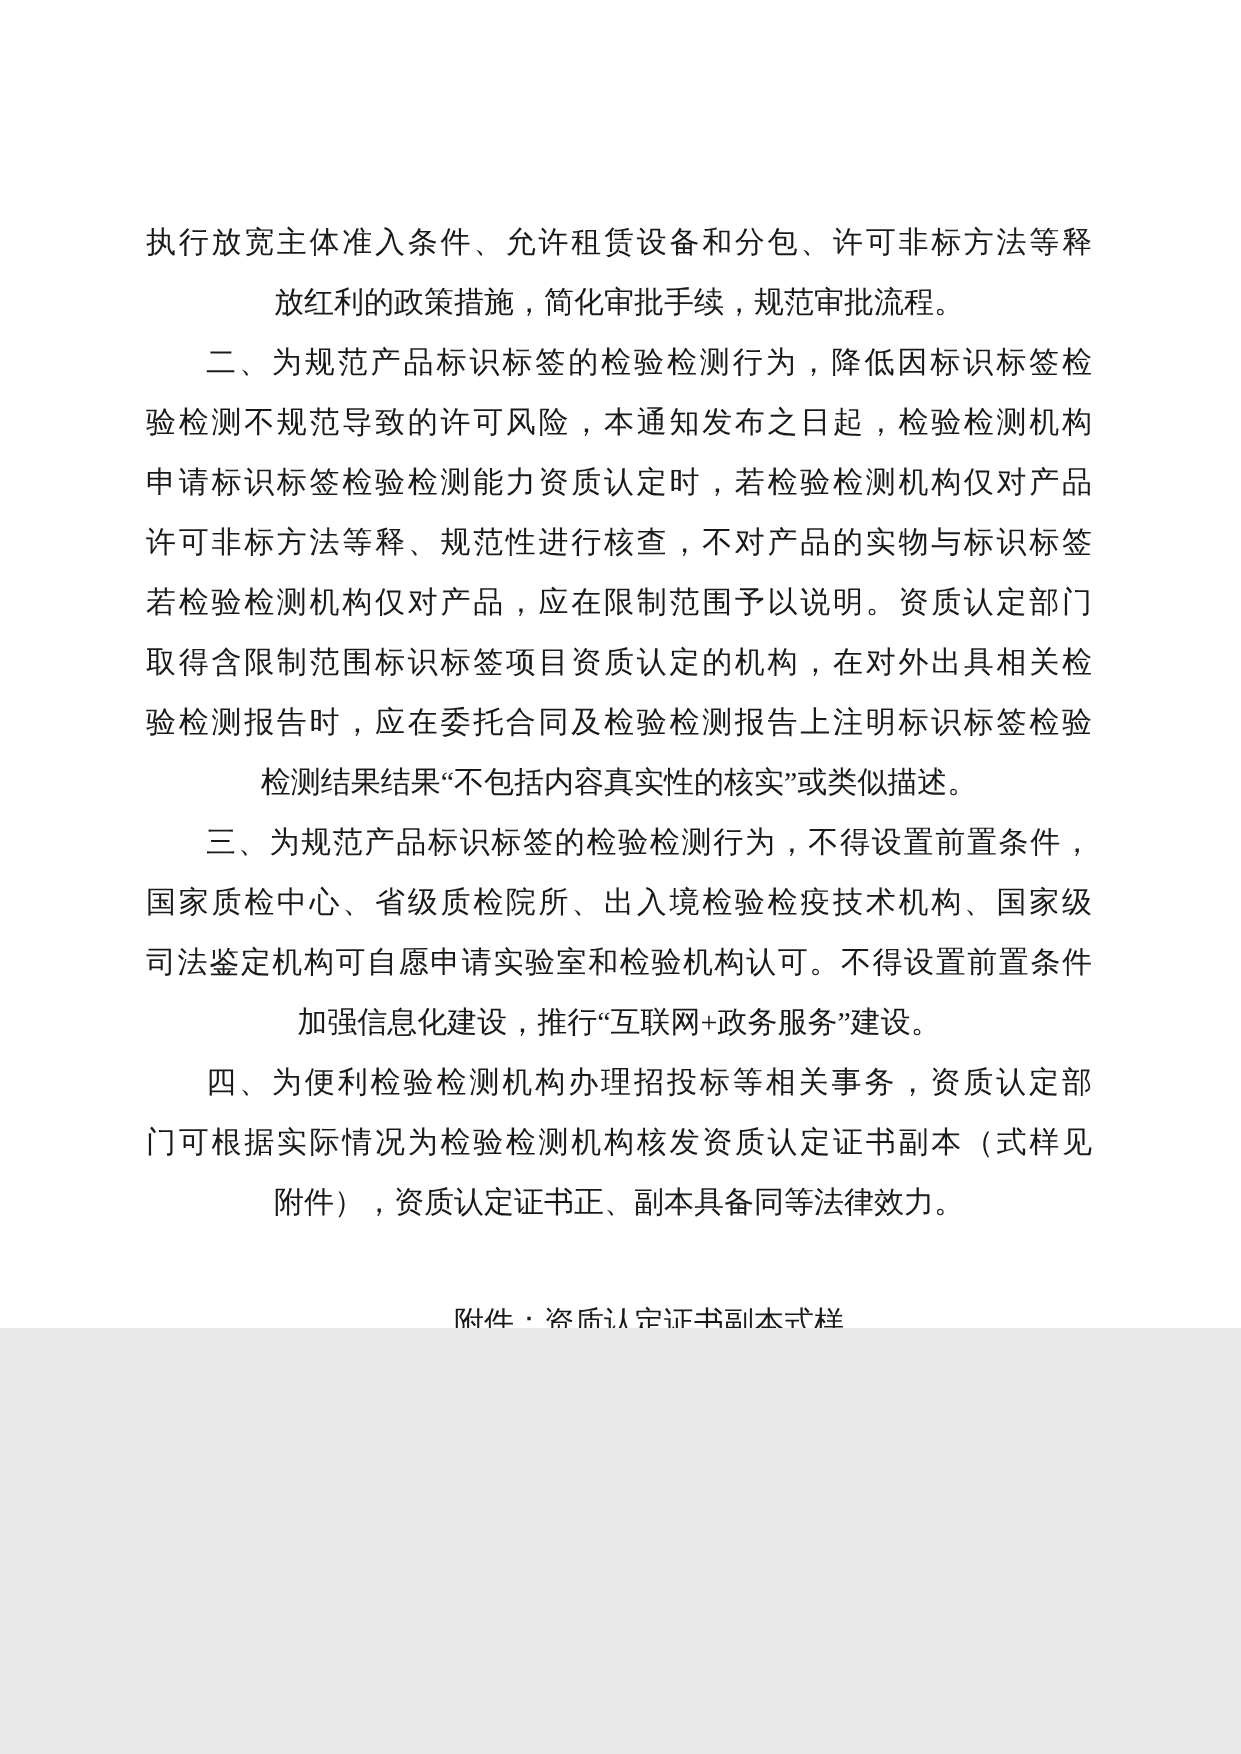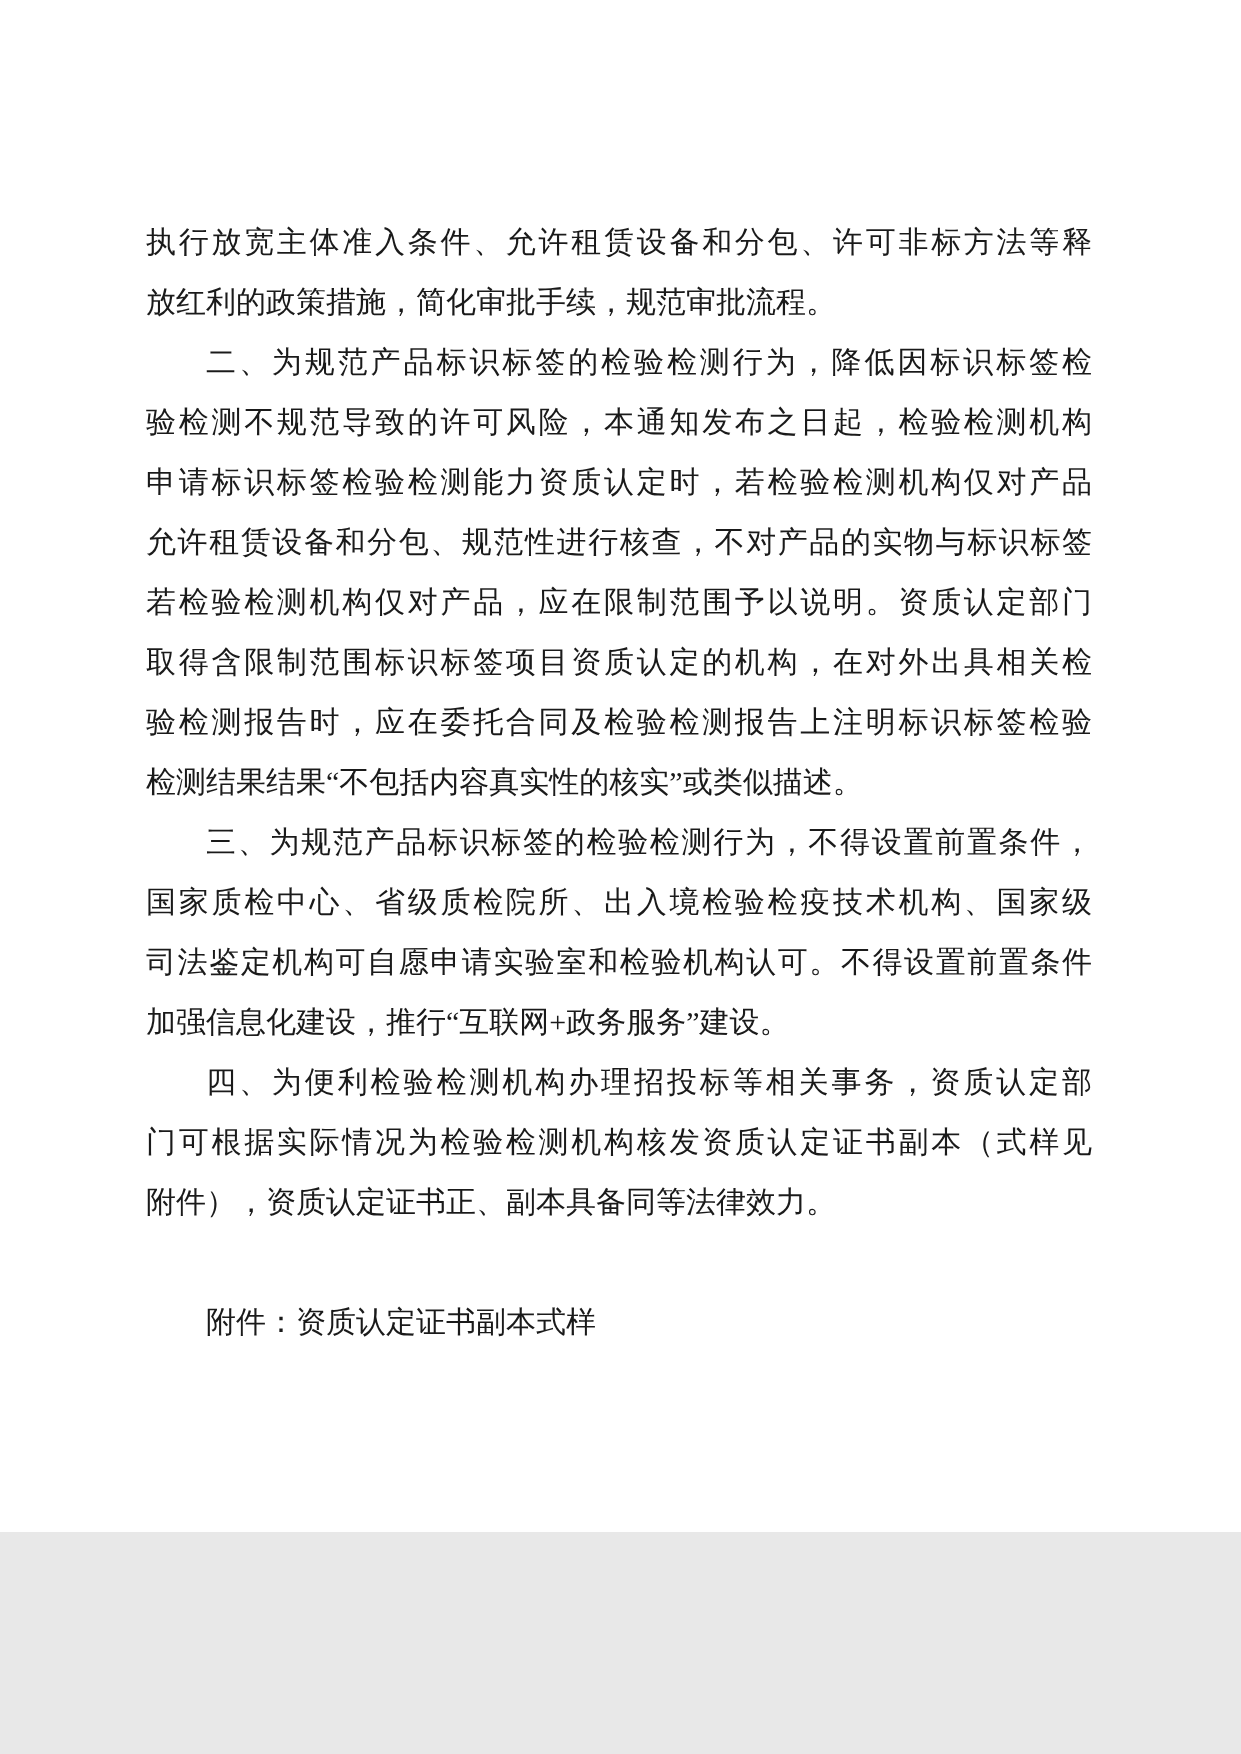--- a/index.html
+++ b/index.html
@@ -3,38 +3,38 @@
 <meta charset="utf-8">
 <style>
   html, body {
     margin: 0;
     padding: 0;
     background: #e8e8e8;
   }
   .page {
     position: relative;
     width: 1241px;
-    height: 1532px;
+    height: 1328px;
     margin: 0 auto;
     background: #ffffff;
     font-family: "Liberation Serif", "DejaVu Serif", serif;
     color: #1a1a1a;
     overflow: hidden;
   }
   .body-text {
     position: absolute;
     left: 146px;
     top: 212px;
     width: 946px;
   }
   .line {
     height: 60px;
     line-height: 60px;
     font-size: 30px;
-    text-align: left;
+    text-align: center;
     overflow: hidden;
   }
   
   .fill {
     text-align: justify;
     text-align-last: justify;
   }
   .indent {
     text-indent: 2em;
   }
@@ -60,21 +60,21 @@
 
     <section>
       <div class="line fill">执行放宽主体准入条件、允许租赁设备和分包、许可非标方法等释</div>
       <div class="line">放红利的政策措施，简化审批手续，规范审批流程。</div>
     </section>
 
     <section>
       <div class="line fill indent">二、为规范产品标识标签的检验检测行为，降低因标识标签检</div>
       <div class="line fill">验检测不规范导致的许可风险，本通知发布之日起，检验检测机构</div>
       <div class="line fill">申请标识标签检验检测能力资质认定时，若检验检测机构仅对产品</div>
-      <div class="line fill">允许租赁设备和分包、规范性进行核查，不对产品的实物与标识标签</div>
+      <div class="line fill">许可非标方法等释、规范性进行核查，不对产品的实物与标识标签</div>
       <div class="line fill">若检验检测机构仅对产品，应在限制范围予以说明。资质认定部门</div>
       <div class="line fill">取得含限制范围标识标签项目资质认定的机构，在对外出具相关检</div>
       <div class="line fill">验检测报告时，应在委托合同及检验检测报告上注明标识标签检验</div>
       <div class="line">检测结果结果“不包括内容真实性的核实”或类似描述。</div>
     </section>
 
     <section>
       <div class="line fill indent">三、为规范产品标识标签的检验检测行为，不得设置前置条件，</div>
       <div class="line fill">国家质检中心、省级质检院所、出入境检验检疫技术机构、国家级</div>
       <div class="line fill">司法鉴定机构可自愿申请实验室和检验机构认可。不得设置前置条件</div>

